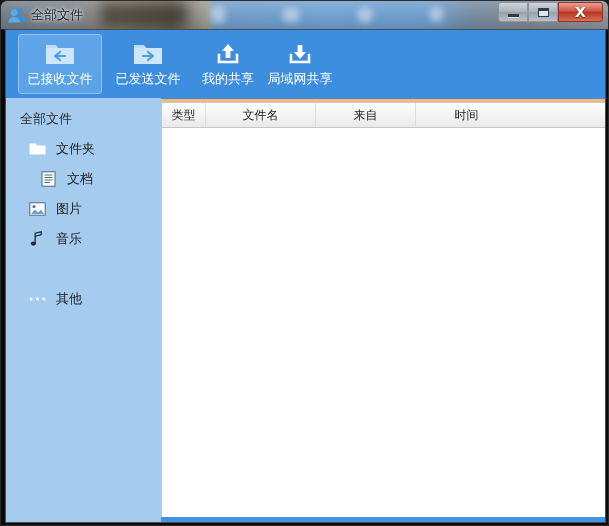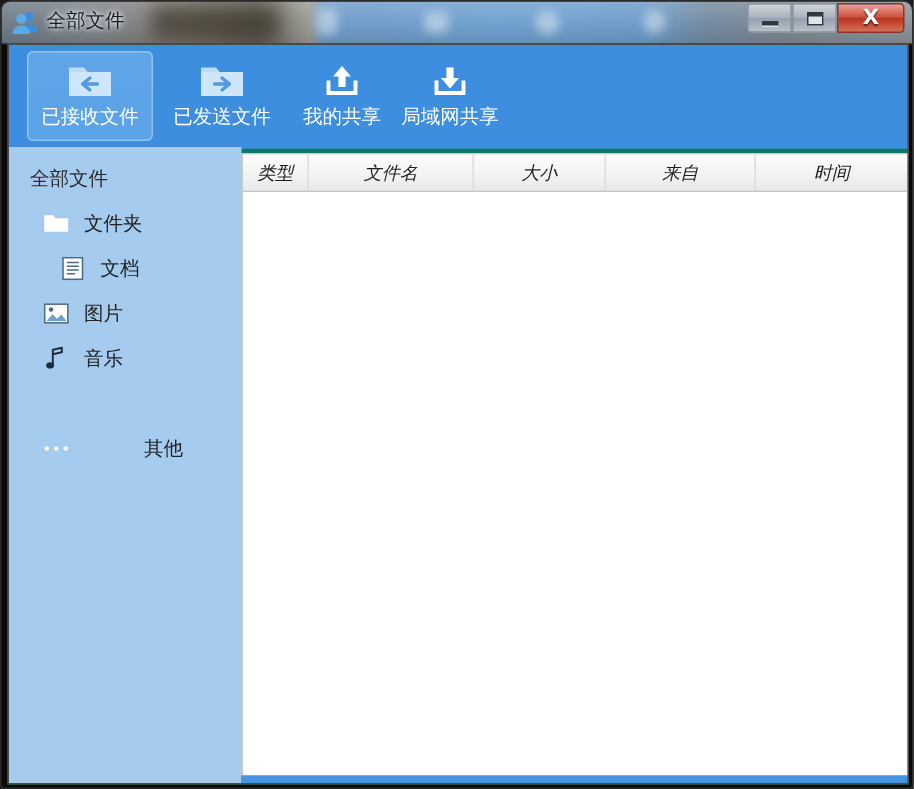--- a/index.html
+++ b/index.html
@@ -117,21 +117,21 @@
     color: #ffffff;
     line-height: 14px;
     text-shadow: 0 1px 1px rgba(0,0,0,0.55);
   }
 
   
   #client {
     position: absolute;
     left: 4px; top: 28px;
     width: 601px; height: 494px;
-    background: #0f766e;
+    background: #fdba74;
     border: 1px solid #4b4b4b;
     box-sizing: border-box;
     overflow: hidden;
   }
 
   
   #toolbar {
     position: absolute;
     left: 0; top: 0;
     width: 599px; height: 68px;
@@ -224,21 +224,20 @@
     height: 24px;
     line-height: 24px;
     font-size: 12px;
     color: #1f1f1f;
     text-align: center;
     border-right: 1px solid #dcdcdc;
     box-sizing: border-box;
     overflow: hidden;
     white-space: nowrap;
     cursor: default;
-    font-style: italic;
   }
   .th:last-child { border-right: none; }
   #table-body {
     position: absolute;
     left: 0; top: 25px;
     width: 443px; height: 389px;
     background: #ffffff;
   }
 
   
@@ -384,39 +383,38 @@
         <span class="side-icon">
           <svg width="14" height="16" viewBox="0 0 14 16">
             <path d="M5.2 12.5V2.2l6-1.4v3l-6 1.4" stroke="#1f2d3a" stroke-width="1.3" fill="none"></path>
             <ellipse cx="3.4" cy="12.6" rx="2.6" ry="2.1" fill="#1f2d3a"></ellipse>
           </svg>
         </span>
         <span class="side-label">音乐</span>
       </div>
 
 
-      <div class="side-item" style="top:186px;gap:40px;">
+      <div class="side-item" style="top:186px;">
         <span class="side-icon">
           <svg width="17" height="6" viewBox="0 0 17 6">
             <circle cx="2.2" cy="3" r="1.5" fill="#ffffff"></circle>
             <circle cx="8.5" cy="3" r="1.5" fill="#ffffff"></circle>
             <circle cx="14.8" cy="3" r="1.5" fill="#ffffff"></circle>
           </svg>
         </span>
         <span class="side-label">其他</span>
       </div>
     </div>
 
     <div id="gap-strip"></div>
 
     <div id="content">
       <div id="table-header">
         <div class="th" style="width:44px;">类型</div>
         <div class="th" style="width:110px;">文件名</div>
-        <div class="th" style="width:88px;">大小</div>
         <div class="th" style="width:100px;">来自</div>
         <div class="th" style="width:101px;">时间</div>
       </div>
       <div id="table-body"></div>
     </div>
 
     <div id="pager">
       
       
       

